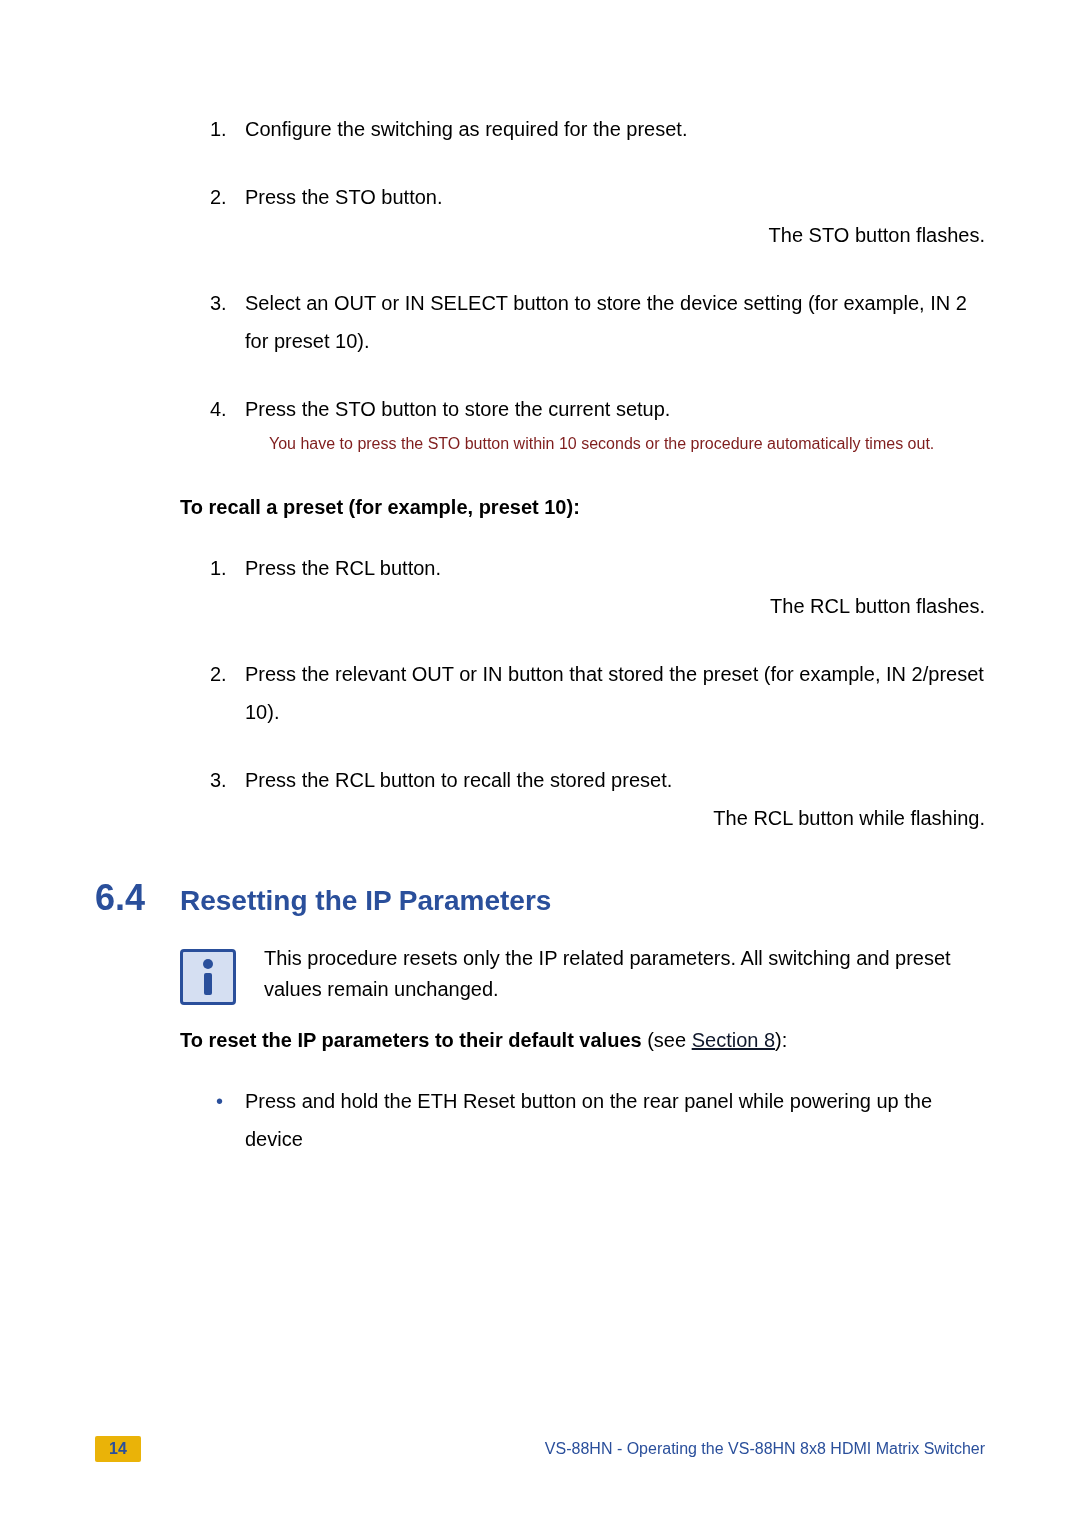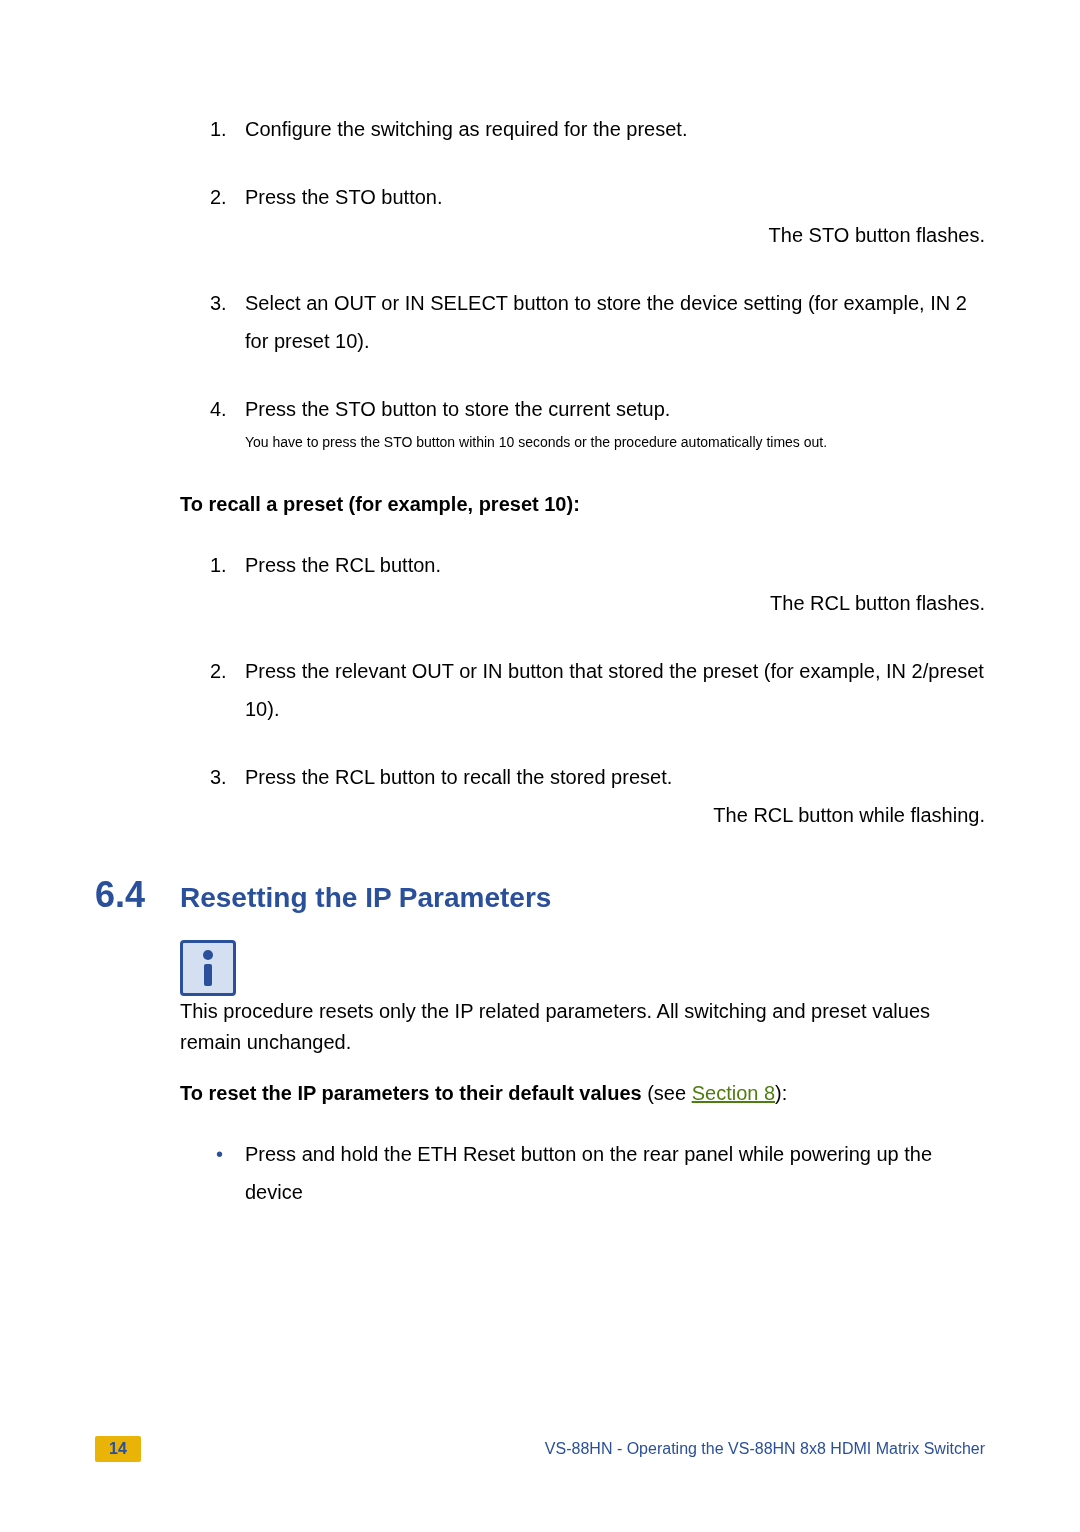--- a/index.html
+++ b/index.html
@@ -35,49 +35,49 @@
   .ol-list li .num {
     position: absolute;
     left: 0;
   }
   .ol-list li .sub {
     display: block;
     line-height: 1.9;
     text-align: right;
   }
   .note-gray {
-    color: #000000;
-    font-size: 14px;
+    color: #7f1d1d;
+    font-size: 16px;
     line-height: 1.5;
     display: block;
     margin-top: 4px;
+    margin-left: 24px;
   }
   .section-head {
     display: flex;
     align-items: baseline;
     margin-top: 20px;
     margin-bottom: 24px;
   }
   .section-num {
     color: #2a4f9b;
     font-weight: bold;
     font-size: 36px;
     width: 85px;
   }
   .section-title {
     color: #2a4f9b;
     font-weight: bold;
     font-size: 28px;
   }
   .info-row {
     display: flex;
-    align-items: flex-start;
+    align-items: flex-end;
     padding-left: 85px;
     margin-bottom: 24px;
-    flex-direction: column;
   }
   .info-icon {
     width: 56px;
     height: 56px;
     border: 3px solid #2a4f9b;
     border-radius: 4px;
     background: #d5dff2;
     display: flex;
     align-items: center;
     justify-content: center;
@@ -112,21 +112,21 @@
     flex: 1;
   }
   .reset-line {
     padding-left: 85px;
     font-size: 20px;
     margin-bottom: 30px;
     margin-top: 8px;
   }
   .reset-line .bold { font-weight: bold; }
   .reset-line .link {
-    color: #4d7c0f;
+    color: #0f172a;
     text-decoration: underline;
   }
   .bullet-list {
     list-style: none;
     padding-left: 115px;
   }
   .bullet-list li {
     font-size: 20px;
     line-height: 1.9;
     position: relative;

